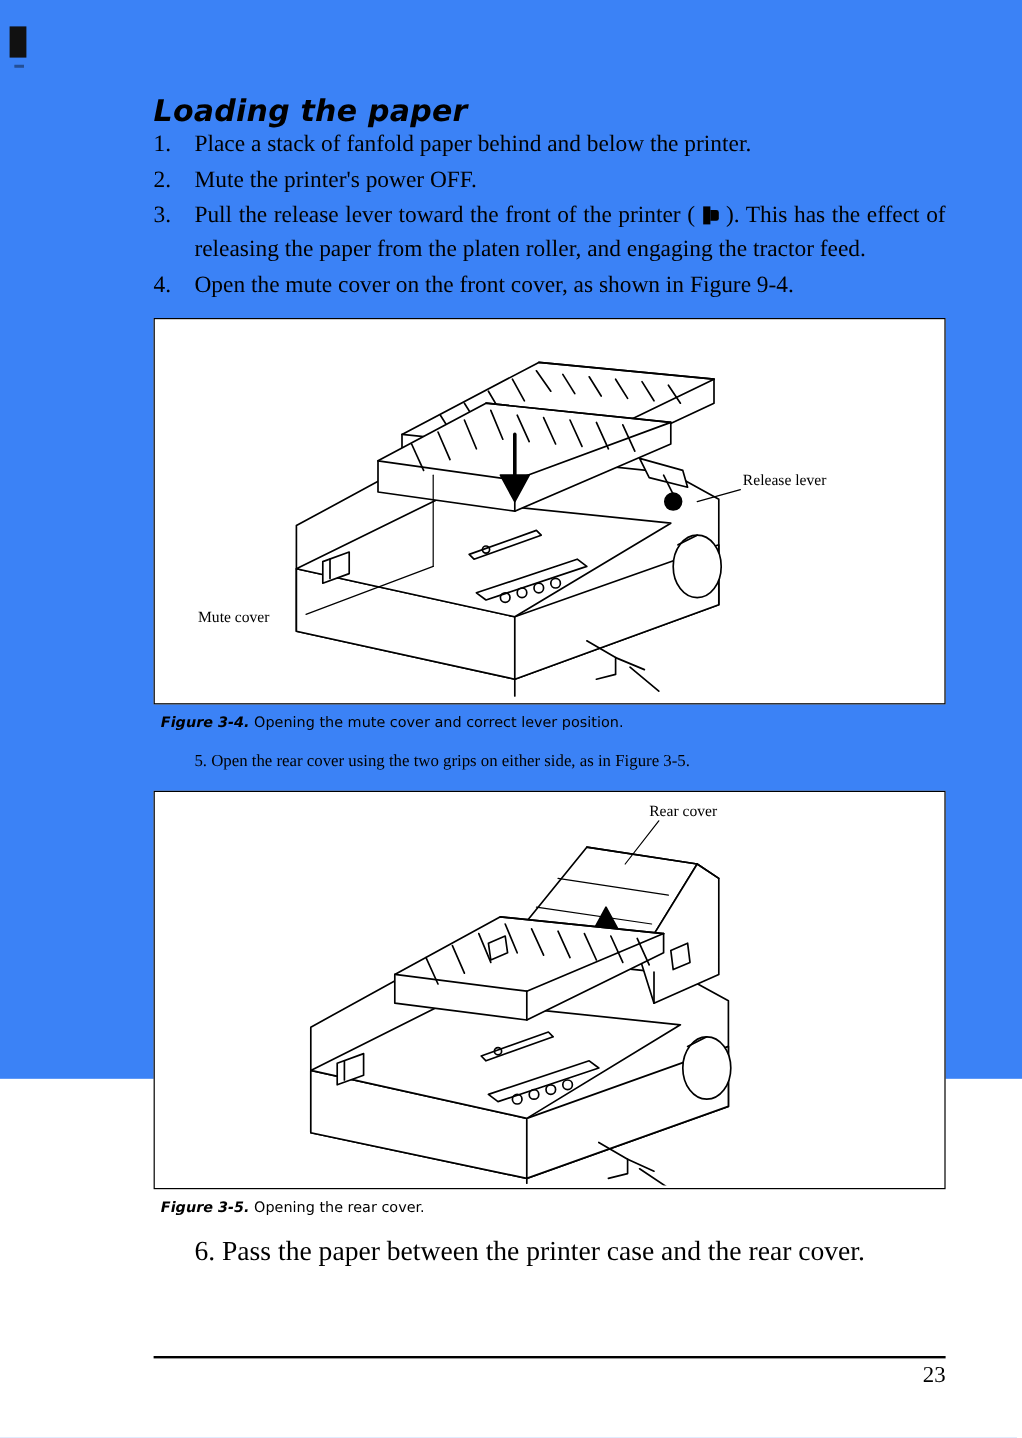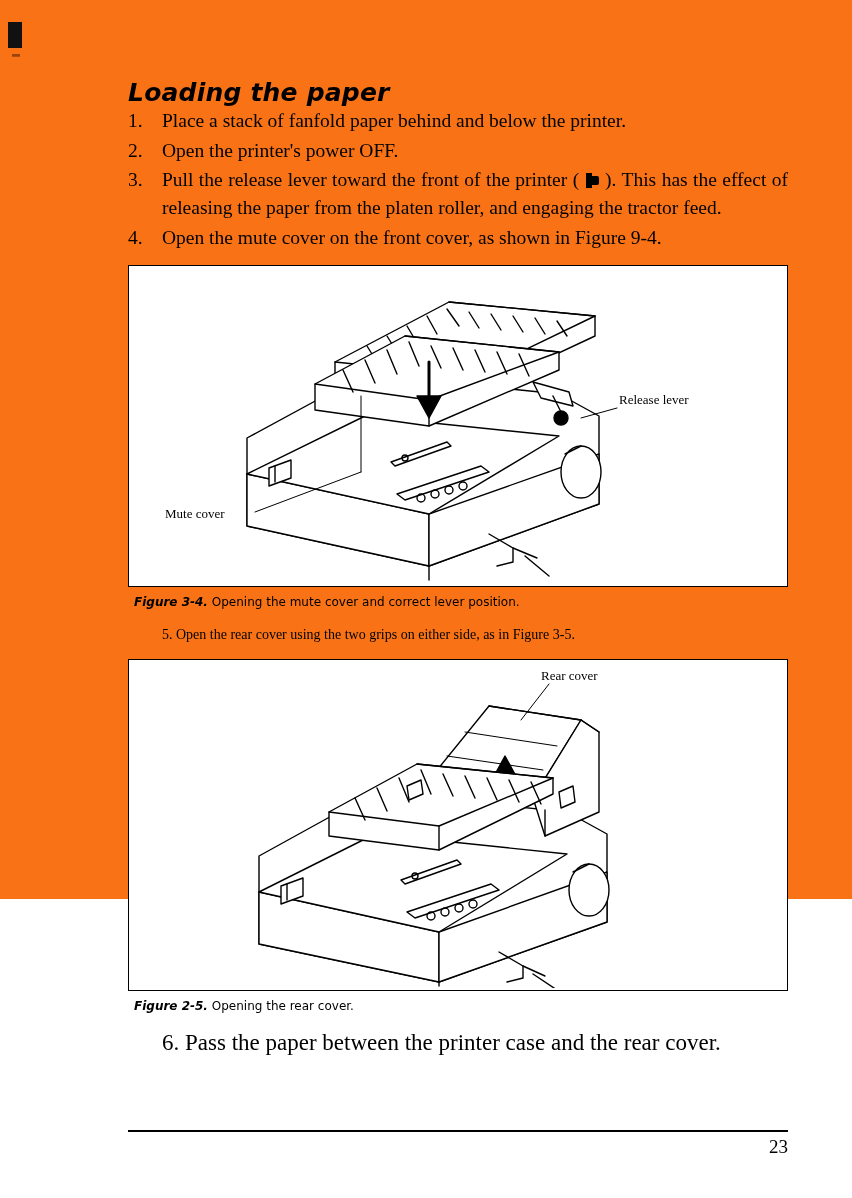--- a/index.html
+++ b/index.html
@@ -14,21 +14,21 @@
     font-family: "Liberation Serif", serif;
     color: #000000;
     overflow: hidden;
   }
 
   .page {
     position: absolute;
     left: 0; top: 0;
     width: 852px;
     height: 899px;
-    background: #f97316;
+    background: #3b82f6;
   }
 
   
   .scan-bar {
     position: absolute;
     left: 8px;
     top: 22px;
     width: 14px;
     height: 26px;
     background: #111;
@@ -179,21 +179,21 @@
 
     <h1 class="title">Loading the paper</h1>
 
     <ol class="steps step-block-1">
       <li class="step">
         <span class="num">1.</span>
         <span>Place a stack of fanfold paper behind and below the printer.</span>
       </li>
       <li class="step">
         <span class="num">2.</span>
-        <span>Open the printer's power OFF.</span>
+        <span>Mute the printer's power OFF.</span>
       </li>
       <li class="step">
         <span class="num">3.</span>
         <span>Pull the release lever toward the front of the printer (</span>
         <span class="lever-glyph"></span>
         <span>). This has the effect of releasing the paper from the platen roller, and engaging the tractor feed.</span>
       </li>
       <li class="step">
         <span class="num">4.</span>
         <span>Open the mute cover on the front cover, as shown in Figure 9-4.</span>
@@ -355,21 +355,21 @@
           <path d="M392 60 L420 24" stroke-width="1"></path>
         </g>
       </svg>
 
       <div class="callout" style="left: 412px; top: 8px;">
         <span>Rear cover</span>
       </div>
     </div>
 
     <div class="figcaption">
-      <b>Figure 2-5.</b>
+      <b>Figure 3-5.</b>
       <span>Opening the rear cover.</span>
     </div>
 
     <div class="after-fig2">
       <div class="step" style="position:relative; padding-left:34px;">
         <span class="num">6.</span>
         <span>Pass the paper between the printer case and the rear cover.</span>
       </div>
     </div>
 

